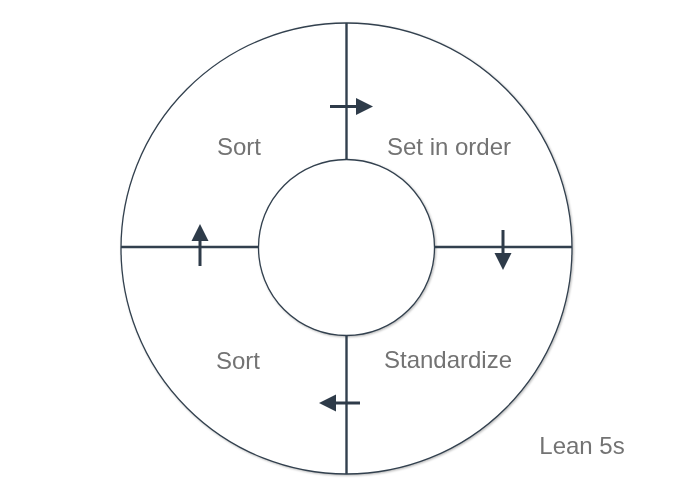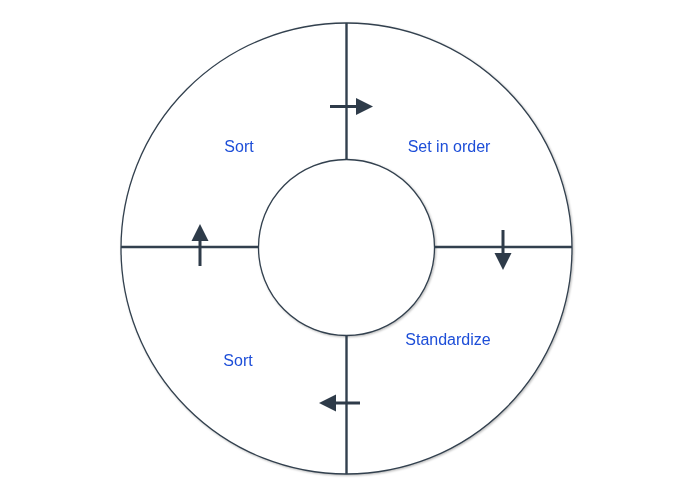--- a/index.html
+++ b/index.html
@@ -40,23 +40,23 @@
     stroke-width: 3;
     fill: none;
   }
   .arrow-head {
     fill: #2e3b49;
     stroke: none;
   }
   .label {
     position: absolute;
     transform: translate(-50%, -50%);
-    font-size: 16px;
+    font-size: 24px;
     line-height: 1.1;
-    color: #1d4ed8;
+    color: #737373;
     white-space: nowrap;
     user-select: none;
   }
 </style>
 </head>
 <body>
 
 <div class="canvas">
 
   <svg class="diagram-svg" viewBox="0 0 700 500" aria-hidden="true">
@@ -85,19 +85,20 @@
     <g>
       <line class="arrow-shaft" x1="200" y1="266" x2="200" y2="241"></line>
       <polygon class="arrow-head" points="191.5,241 208.5,241 200,224"></polygon>
     </g>
   </svg>
 
   <div class="label" style="left:239px; top:147px;">Sort</div>
 
   <div class="label" style="left:449px; top:147px;text-align:right;">Set in order</div>
 
-  <div class="label" style="left:448px; top:340px;">Standardize</div>
+  <div class="label" style="left:448px; top:360px;">Standardize</div>
 
   <div class="label" style="left:238px; top:361px;">Sort</div>
 
 
+  <div class="label" style="left:582px; top:446px;">Lean 5s</div>
 
 </div>
 
 </body></html>

